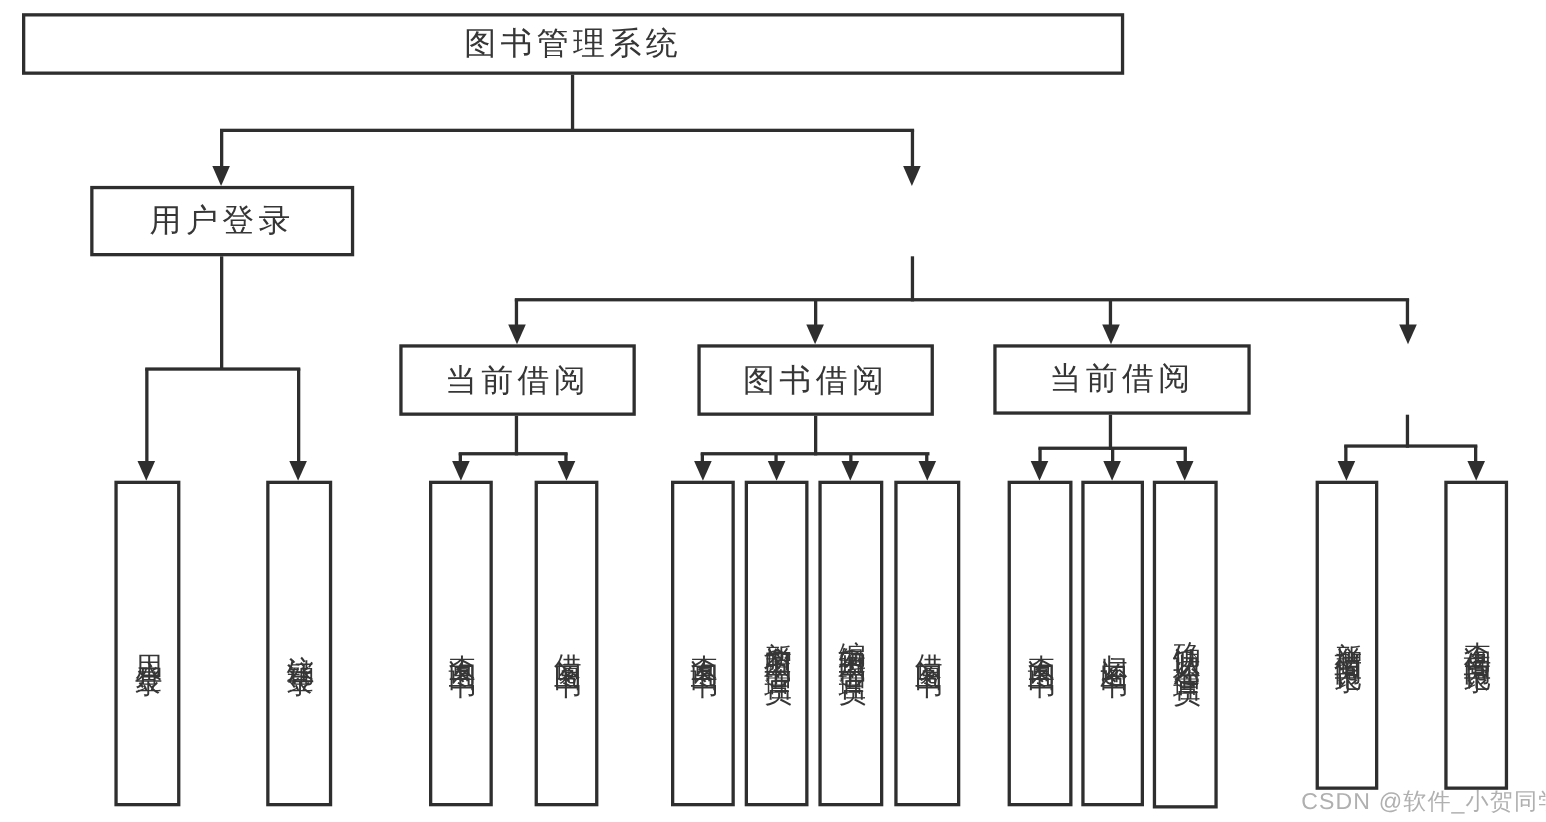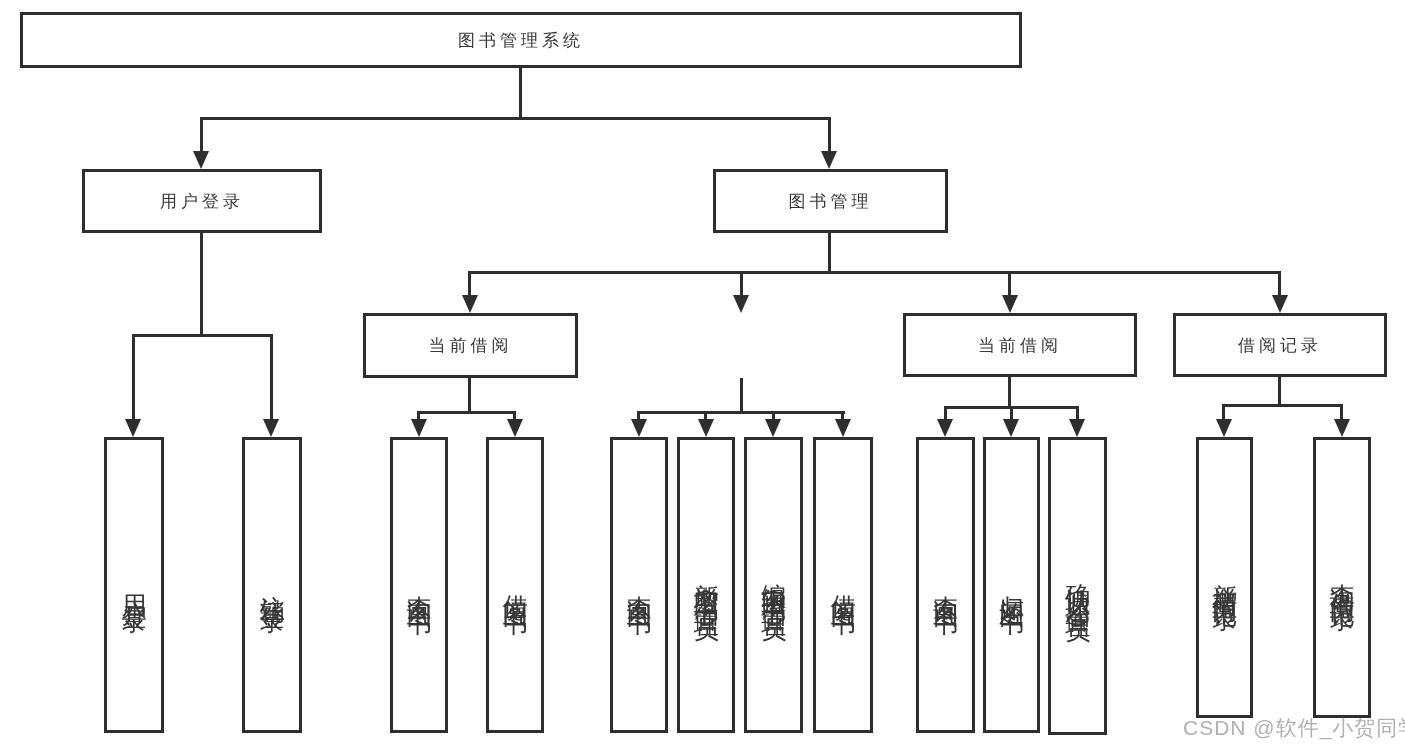--- a/index.html
+++ b/index.html
@@ -26,21 +26,21 @@
     box-sizing: border-box;
     border: 3px solid #2e2e2e;
     background: #ffffff;
     color: #363636;
     display: flex;
     align-items: center;
     justify-content: center;
     text-align: center;
   }
   .box.h {
-    font-size: 17px;
+    font-size: 29px;
     letter-spacing: 4px;
     white-space: nowrap;
   }
   .box.v {
     writing-mode: vertical-rl;
     text-orientation: mixed;
     font-size: 25px;
     letter-spacing: 5px;
     line-height: 1.1;
   }
@@ -81,43 +81,42 @@
   <div class="box h" style="left:20px;top:12px;width:1002px;height:56px">图书管理系统</div>
 
   <div class="vline" style="left:519px;top:68px;height:50px"></div>
   <div class="hline" style="left:200px;top:117px;width:631px"></div>
   <div class="vline" style="left:200px;top:118px;height:35px"></div>
   <div class="vline" style="left:828px;top:118px;height:35px"></div>
   <div class="arrow" style="left:193px;top:151px"></div>
   <div class="arrow" style="left:821px;top:151px"></div>
 
   <div class="box h" style="left:82px;top:169px;width:240px;height:64px">用户登录</div>
-  <div class="box h" style="left:713px;top:169px;width:235px;height:64px">图书管理</div>
 
   <div class="vline" style="left:200px;top:233px;height:102px"></div>
   <div class="hline" style="left:132px;top:334px;width:141px"></div>
   <div class="vline" style="left:132px;top:335px;height:85px"></div>
   <div class="vline" style="left:270px;top:335px;height:85px"></div>
   <div class="arrow" style="left:125px;top:419px"></div>
   <div class="arrow" style="left:263px;top:419px"></div>
 
   <div class="vline" style="left:828px;top:233px;height:41px"></div>
   <div class="hline" style="left:468px;top:271px;width:813px"></div>
   <div class="vline" style="left:468px;top:272px;height:26px"></div>
   <div class="vline" style="left:740px;top:272px;height:26px"></div>
   <div class="vline" style="left:1008px;top:272px;height:26px"></div>
   <div class="vline" style="left:1278px;top:272px;height:26px"></div>
   <div class="arrow" style="left:462px;top:295px"></div>
   <div class="arrow" style="left:733px;top:295px"></div>
   <div class="arrow" style="left:1002px;top:295px"></div>
   <div class="arrow" style="left:1272px;top:295px"></div>
 
   <div class="box h" style="left:363px;top:313px;width:215px;height:65px">当前借阅</div>
+  <div class="box h" style="left:634px;top:313px;width:215px;height:65px">图书借阅</div>
   <div class="box h" style="left:903px;top:313px;width:234px;height:64px">当前借阅</div>
-  <div class="box h" style="left:1173px;top:313px;width:214px;height:64px">借阅记录</div>
 
   <div class="vline" style="left:468px;top:378px;height:36px"></div>
   <div class="hline" style="left:417px;top:411px;width:99px"></div>
   <div class="vline" style="left:417px;top:412px;height:8px"></div>
   <div class="vline" style="left:513px;top:412px;height:8px"></div>
   <div class="arrow" style="left:411px;top:419px"></div>
   <div class="arrow" style="left:507px;top:419px"></div>
 
   <div class="vline" style="left:740px;top:378px;height:36px"></div>
   <div class="hline" style="left:637px;top:411px;width:208px"></div>

